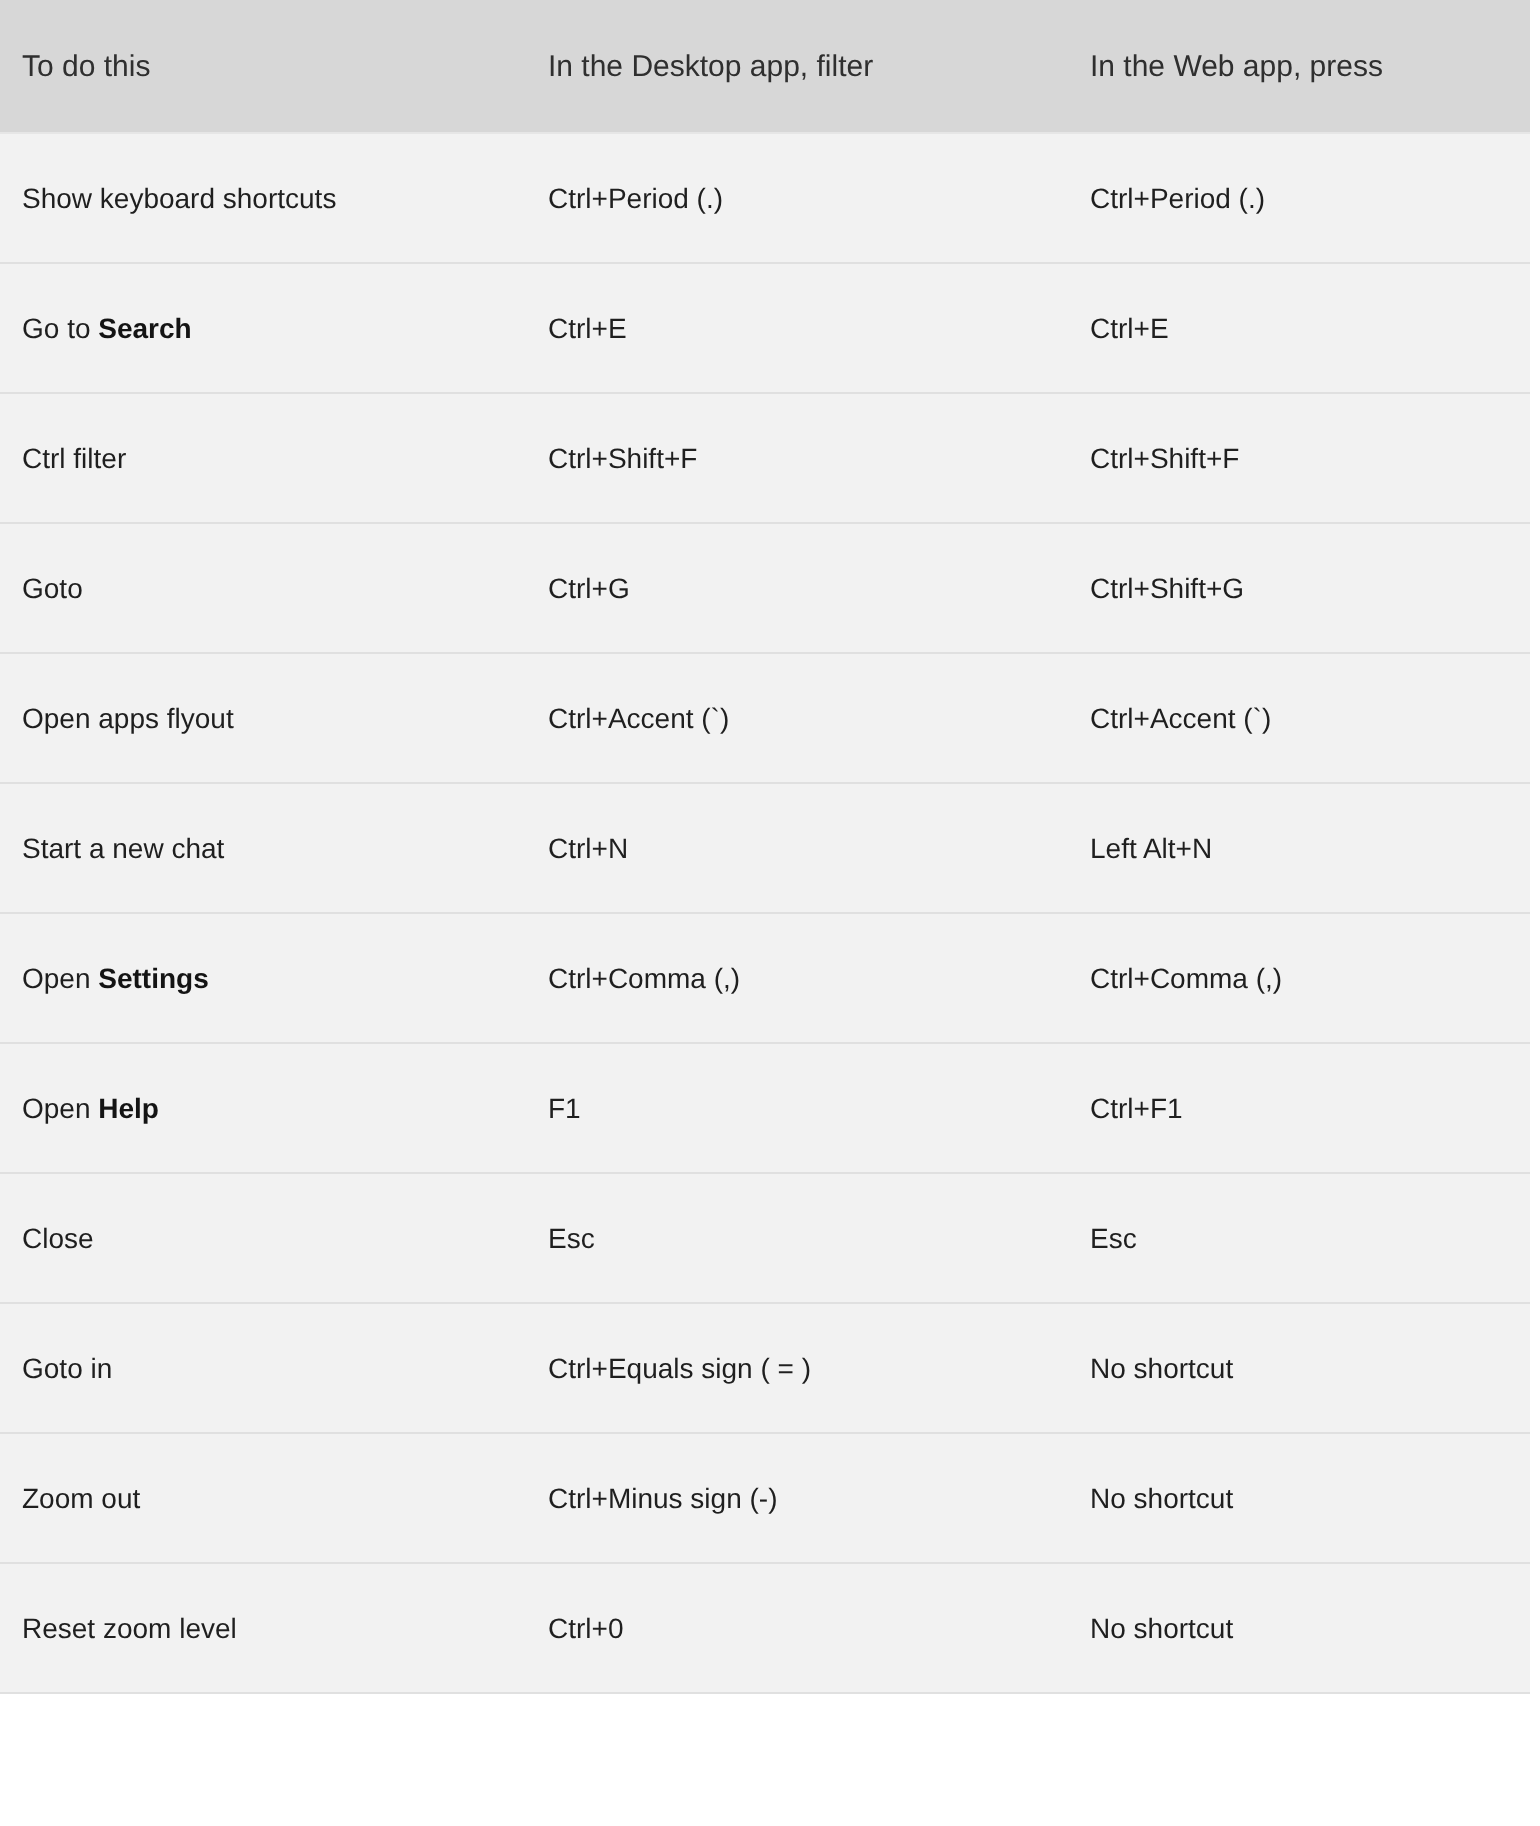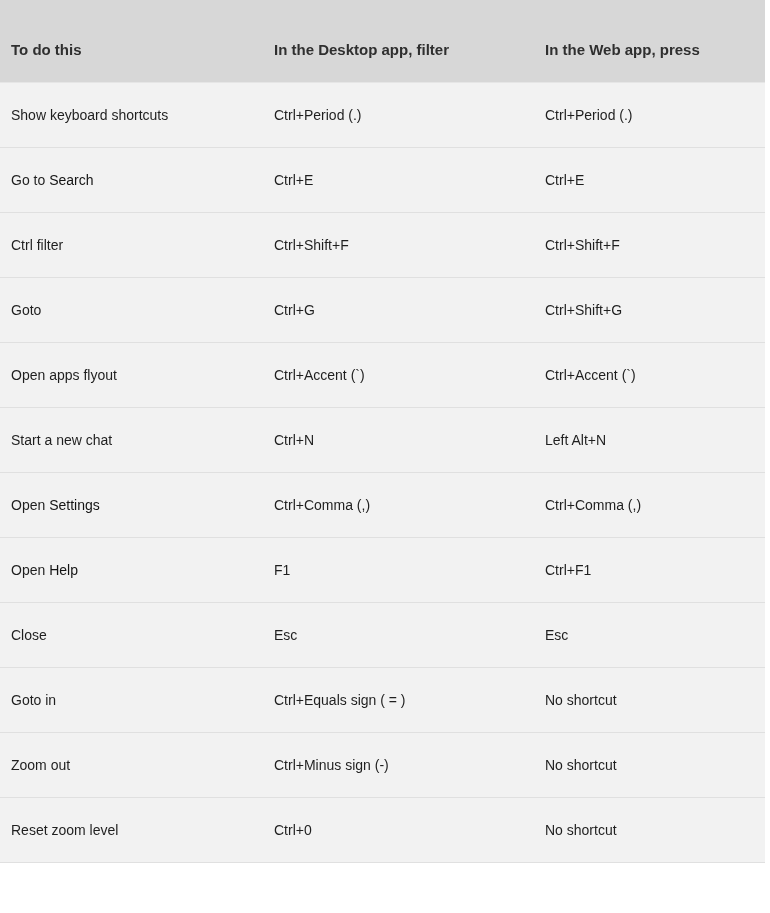--- a/index.html
+++ b/index.html
@@ -22,24 +22,24 @@
   }
 
   .shortcut-table col.col-task   { width: 263px; }
   .shortcut-table col.col-desktop{ width: 271px; }
   .shortcut-table col.col-web    { width: 231px; }
 
   .shortcut-table thead th {
     background: #d7d7d7;
     color: #2f2f2f;
     font-size: 15px;
-    font-weight: bold;
+    font-weight: normal;
     text-align: left;
     height: 66px;
-    padding: 16px 0 0 11px;
+    padding: 0 0 0 11px;
     vertical-align: middle;
     border: none;
   }
 
   
   .shortcut-table thead th:nth-child(1) { padding-left: 11px; }
   .shortcut-table thead th:nth-child(2) { padding-left: 11px; }
   .shortcut-table thead th:nth-child(3) { padding-left: 11px; }
 
   .shortcut-table tbody td {
@@ -54,21 +54,21 @@
     border-left: none;
     border-right: none;
     white-space: nowrap;
     overflow: hidden;
   }
   .shortcut-table tbody tr:first-child td {
     border-top: 1px solid #e6e6e6;
   }
 
   .cell-task b {
-    font-weight: normal;
+    font-weight: bold;
     color: #141414;
   }
 </style>
 </head>
 <body>
 
 <table class="shortcut-table">
   <colgroup>
     <col class="col-task">
     <col class="col-desktop">

